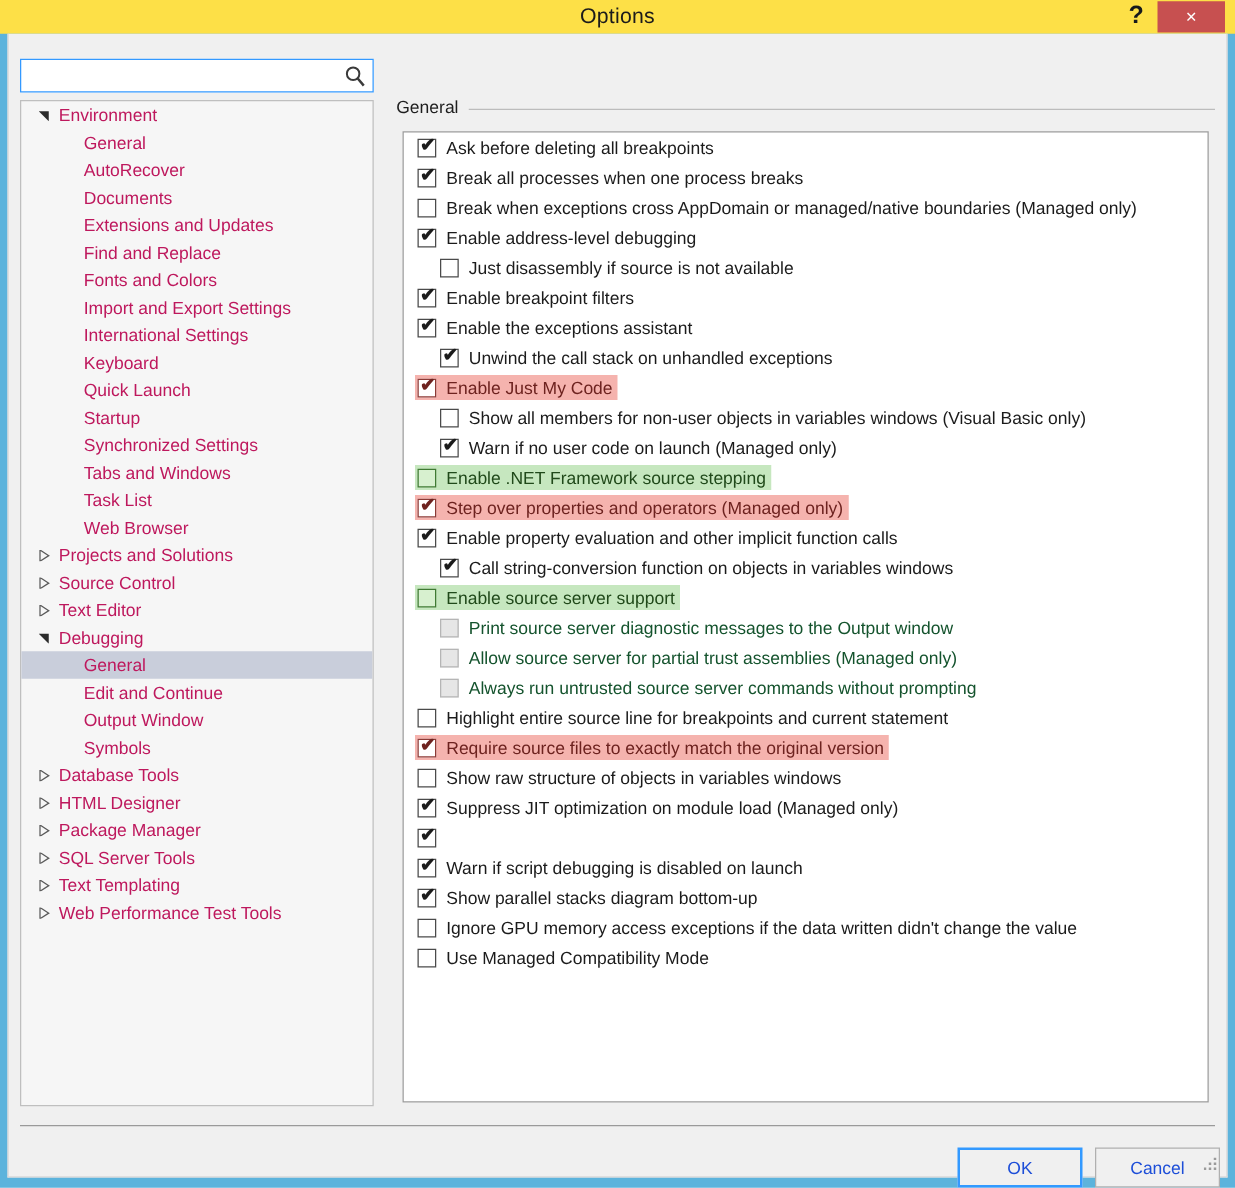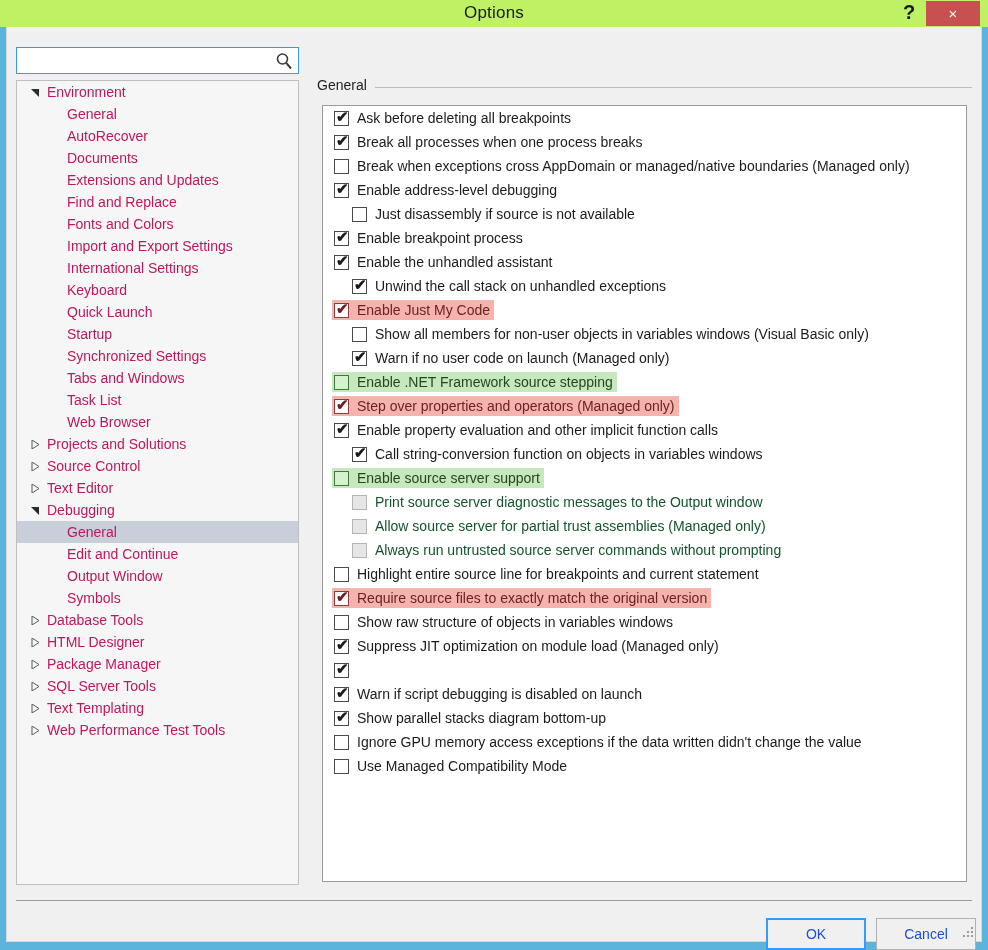--- a/index.html
+++ b/index.html
@@ -18,21 +18,21 @@
     position: absolute;
     left: 0; top: 0;
     width: 988px; height: 950px;
     background: #5cb3dc;
   }
 
   
   #titlebar {
     position: absolute;
     left: 0; top: 0; width: 988px; height: 27px;
-    background: #bef264;
+    background: #fde047;
   }
   #title-text {
     position: absolute;
     left: 0; top: 3px; width: 988px;
     text-align: center;
     font-size: 17px;
     color: #1b1b1b;
     letter-spacing: .2px;
   }
   #help-btn {
@@ -362,29 +362,29 @@
           <span class="hl-wrap">
             <span class="cb"></span>
             <span class="opt-label">Just disassembly if source is not available</span>
           </span>
         </div>
         <div class="opt-row ind0">
           <span class="hl-wrap">
             <span class="cb">
               <span class="chk">✔</span>
             </span>
-            <span class="opt-label">Enable breakpoint process</span>
-          </span>
-        </div>
-        <div class="opt-row ind0">
-          <span class="hl-wrap">
-            <span class="cb">
-              <span class="chk">✔</span>
-            </span>
-            <span class="opt-label">Enable the unhandled assistant</span>
+            <span class="opt-label">Enable breakpoint filters</span>
+          </span>
+        </div>
+        <div class="opt-row ind0">
+          <span class="hl-wrap">
+            <span class="cb">
+              <span class="chk">✔</span>
+            </span>
+            <span class="opt-label">Enable the exceptions assistant</span>
           </span>
         </div>
         <div class="opt-row ind1">
           <span class="hl-wrap">
             <span class="cb">
               <span class="chk">✔</span>
             </span>
             <span class="opt-label">Unwind the call stack on unhandled exceptions</span>
           </span>
         </div>

